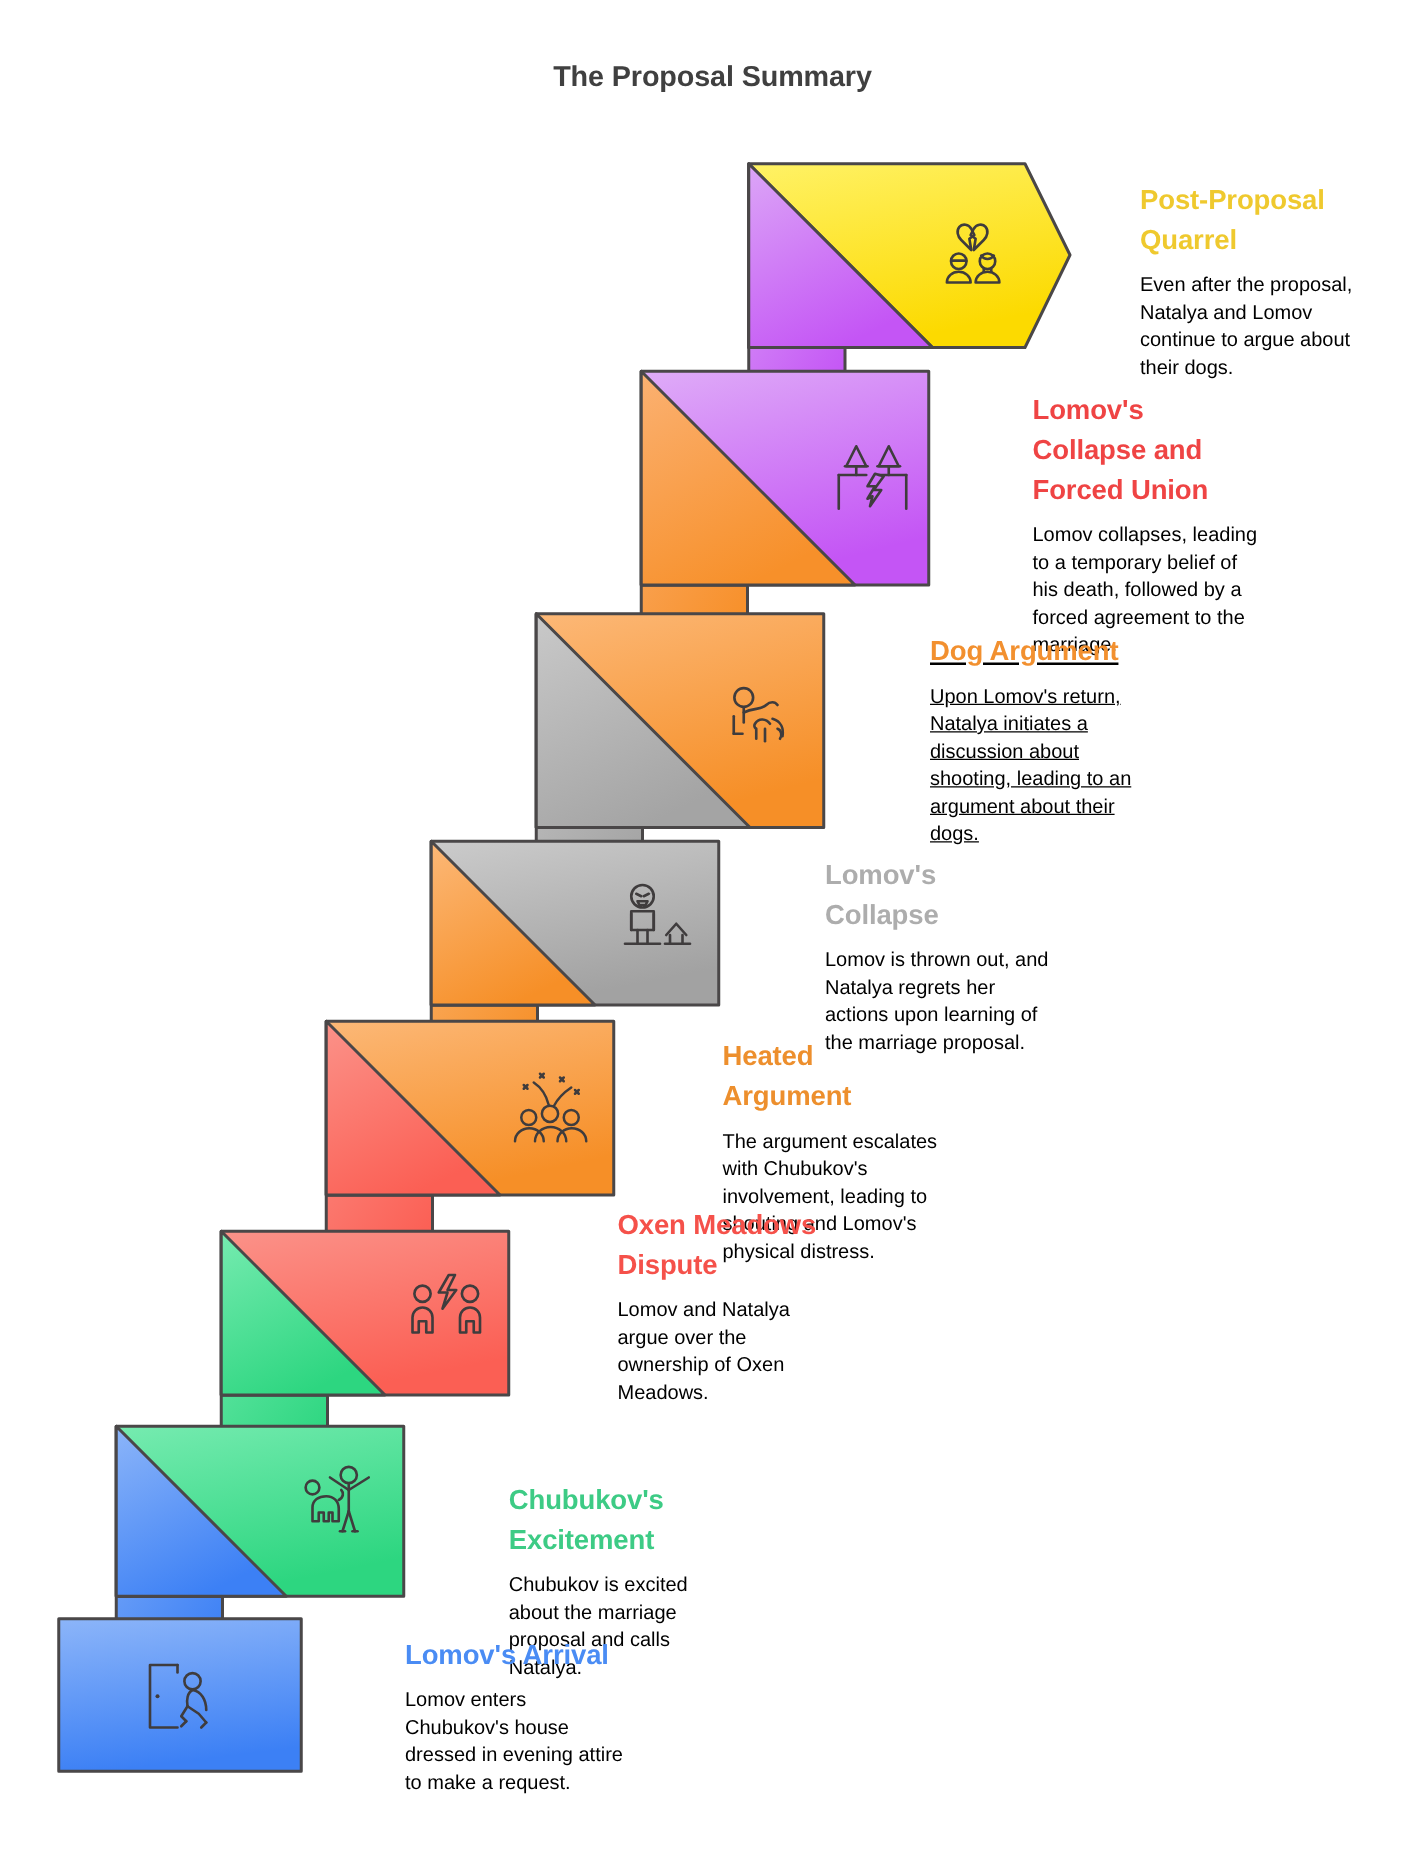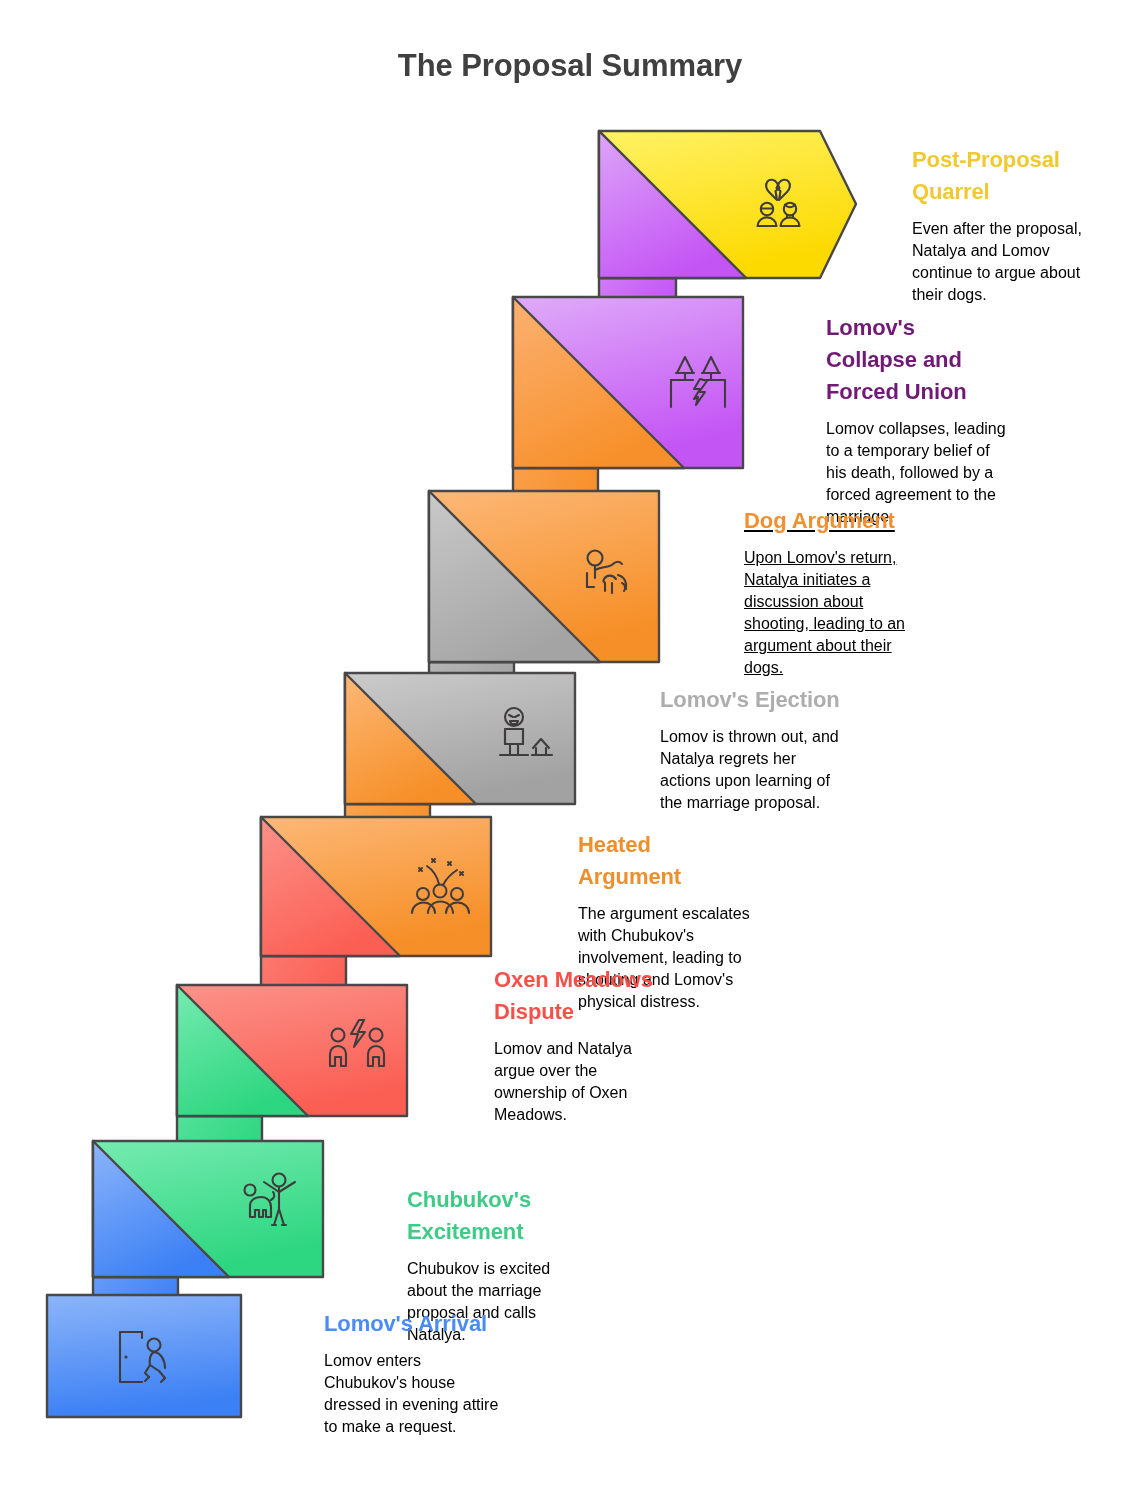--- a/index.html
+++ b/index.html
@@ -15,21 +15,21 @@
     width: 1140px;
     height: 1488px;
     background: #ffffff;
   }
   #page-title {
     position: absolute;
     left: 0;
     top: 48px;
     width: 1140px;
     text-align: center;
-    font-size: 31px;
+    font-size: 23px;
     font-weight: bold;
     color: #404040;
     letter-spacing: -0.1px;
   }
   .step {
     position: absolute;
   }
   .step-svg {
     position: absolute;
     left: 0;
@@ -136,21 +136,21 @@
         <path d="M37 23 L45 7 L53 23 Z"></path>
         <path d="M36 23 h18"></path>
         <path d="M45 23 v7"></path>
         <path d="M37 30 h22"></path>
         <path d="M59 30 v27"></path>
         <path d="M34 29 l-6 10 h6 l-6 10 l4 -2 l-2 8 l9 -13 h-6 l8 -11 z"></path>
       </svg>
     </div>
   </div>
   <div class="txt" style="left:826px; top:312px; width:180px;">
-    <h3 style="color:#701a75">Lomov's Collapse and Forced Union</h3>
+    <h3 style="color:#ef4444">Lomov's Collapse and Forced Union</h3>
     <p>Lomov collapses, leading to a temporary belief of his death, followed by a forced agreement to the marriage.</p>
   </div>
 
   <div class="step" style="left:428px; top:490px; width:232px; height:172px;">
     <svg class="step-svg" width="232" height="258" viewBox="0 0 232 258">
       <defs>
         <linearGradient id="g3a" x1="0" y1="0" x2="0.35" y2="1">
           <stop offset="0" stop-color="#FCB877"></stop>
           <stop offset="1" stop-color="#F68F27"></stop>
         </linearGradient>
@@ -211,21 +211,21 @@
           <path d="M26 42 v10"></path>
         <path d="M8 53 h28"></path>
         <path d="M41 46 l8 -9 l8 9"></path>
         <path d="M44 46 v7"></path>
           <path d="M54 46 v7"></path>
         <path d="M40 53 h20"></path>
       </svg>
     </div>
   </div>
   <div class="txt" style="left:660px; top:684px; width:180px;">
-    <h3 style="color:#ADADAD">Lomov's Ejection</h3>
+    <h3 style="color:#ADADAD">Lomov's Collapse</h3>
     <p>Lomov is thrown out, and Natalya regrets her actions upon learning of the marriage proposal.</p>
   </div>
 
   <div class="step" style="left:260px; top:816px; width:232px; height:140px;">
     <svg class="step-svg" width="232" height="226" viewBox="0 0 232 226">
       <defs>
         <linearGradient id="g5a" x1="0" y1="0" x2="0.35" y2="1">
           <stop offset="0" stop-color="#FCB877"></stop>
           <stop offset="1" stop-color="#F68F27"></stop>
         </linearGradient>

